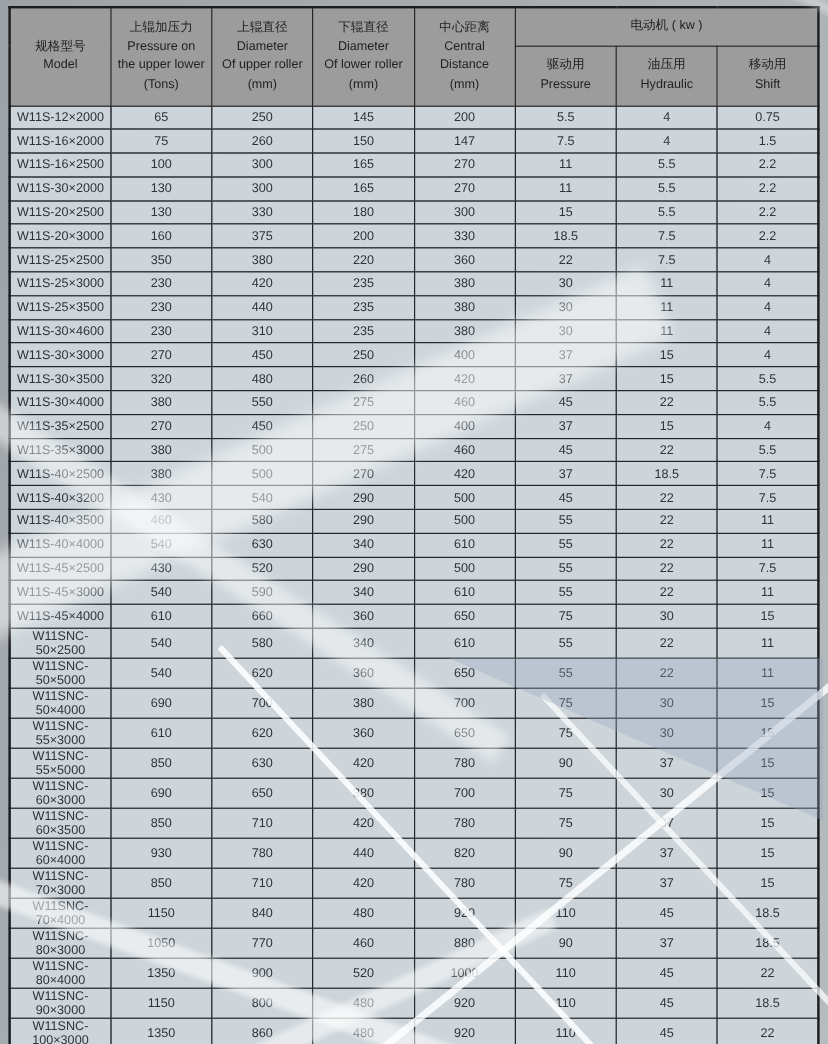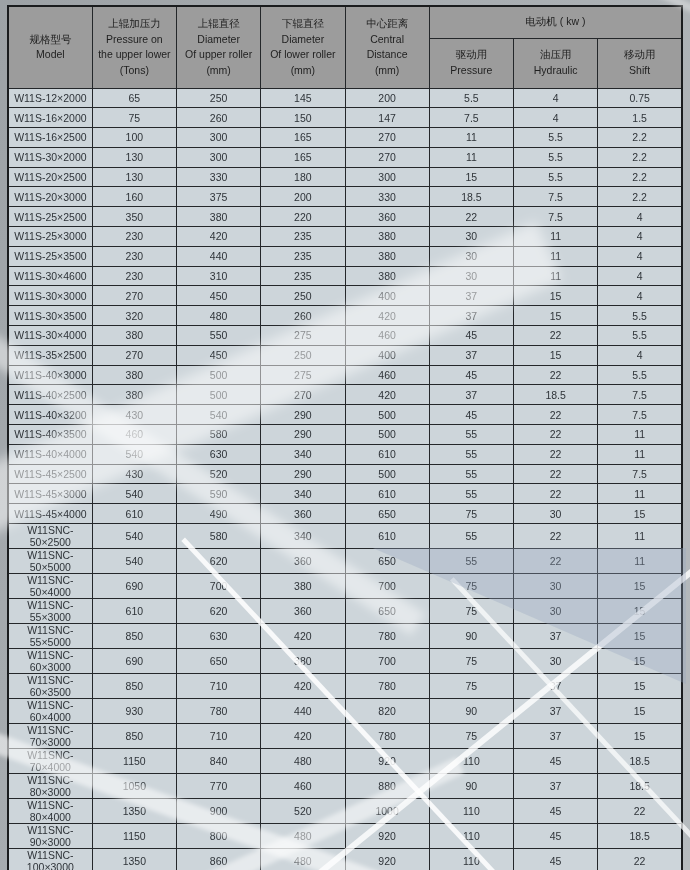--- a/index.html
+++ b/index.html
@@ -230,21 +230,21 @@
           <td class="cell-model">W11S-35×2500</td>
           <td class="cell-pressure">270</td>
           <td class="cell-upper-diameter">450</td>
           <td class="cell-lower-diameter">250</td>
           <td class="cell-central-distance">400</td>
           <td class="cell-driving">37</td>
           <td class="cell-hydraulic">15</td>
           <td class="cell-shift">4</td>
         </tr>
         <tr>
-          <td class="cell-model">W11S-40×3000</td>
+          <td class="cell-model">W11S-35×3000</td>
           <td class="cell-pressure">380</td>
           <td class="cell-upper-diameter">500</td>
           <td class="cell-lower-diameter">275</td>
           <td class="cell-central-distance">460</td>
           <td class="cell-driving">45</td>
           <td class="cell-hydraulic">22</td>
           <td class="cell-shift">5.5</td>
         </tr>
         <tr>
           <td class="cell-model">W11S-40×2500</td>
@@ -302,21 +302,21 @@
           <td class="cell-upper-diameter">590</td>
           <td class="cell-lower-diameter">340</td>
           <td class="cell-central-distance">610</td>
           <td class="cell-driving">55</td>
           <td class="cell-hydraulic">22</td>
           <td class="cell-shift">11</td>
         </tr>
         <tr>
           <td class="cell-model">W11S-45×4000</td>
           <td class="cell-pressure">610</td>
-          <td class="cell-upper-diameter">490</td>
+          <td class="cell-upper-diameter">660</td>
           <td class="cell-lower-diameter">360</td>
           <td class="cell-central-distance">650</td>
           <td class="cell-driving">75</td>
           <td class="cell-hydraulic">30</td>
           <td class="cell-shift">15</td>
         </tr>
         <tr>
           <td class="cell-model">W11SNC-50×2500</td>
           <td class="cell-pressure">540</td>
           <td class="cell-upper-diameter">580</td>

